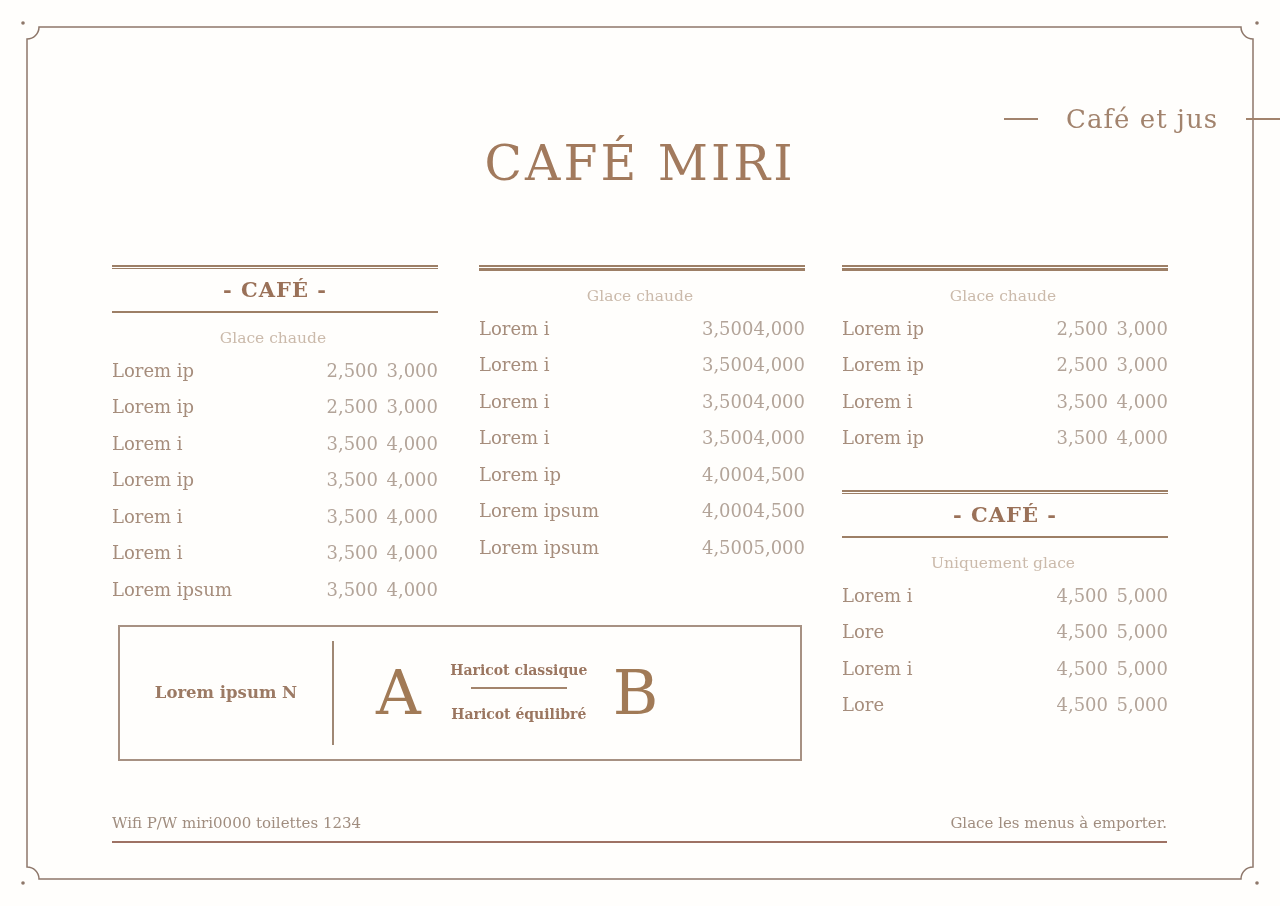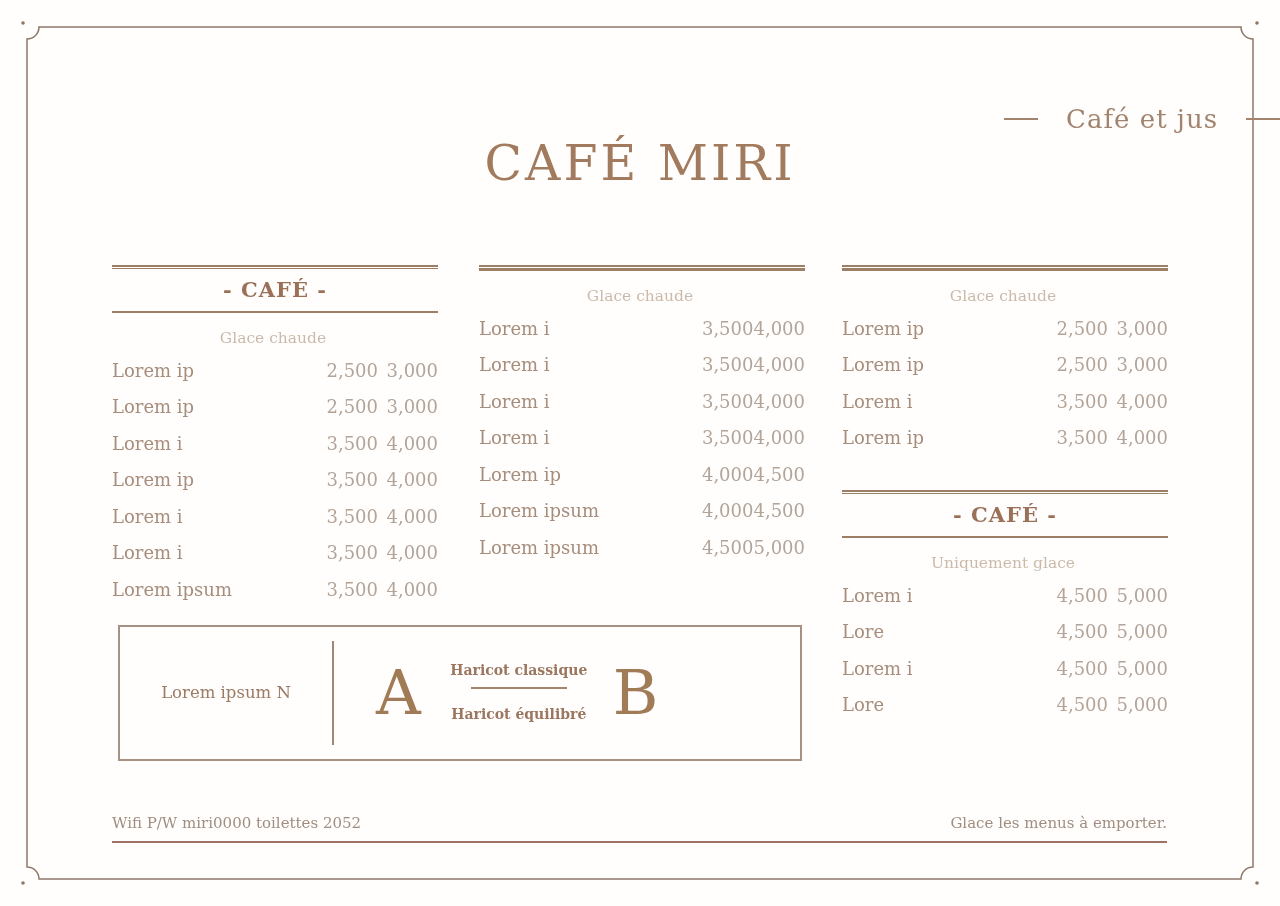--- a/index.html
+++ b/index.html
@@ -44,21 +44,21 @@
   .col-label{text-align:center;font-size:15.5px;color:var(--label);padding:16px 4px 5px 0}
   .menu-rows{}
   .menu-row{display:flex;align-items:center;height:36.5px;font-size:18px}
   .item-name{flex:1;color:var(--item)}
   .item-price{min-width:60px;text-align:right;color:var(--price)}
   .tight .item-price{min-width:46px}
   .sec2{margin-top:34px}
 
   
   .beans-box{position:absolute;left:118px;top:625px;width:684px;height:136px;border:2px solid var(--boxborder);display:flex;align-items:center;background:var(--bg)}
-  .beans-intro{width:212px;text-align:center;font-weight:normal;font-size:16.5px;color:var(--boxtext);line-height:1.65}
+  .beans-intro{width:212px;text-align:center;font-weight:bold;font-size:16.5px;color:var(--boxtext);line-height:1.65}
   .beans-divider{width:2px;height:104px;background:#a08874}
   .bean-letter{font-size:62px;line-height:1;color:var(--letter)}
   .letter-a{margin:0 20px 0 42px}
   .letter-b{margin:0 12px 0 16px}
   .bean-opt{text-align:center}
   .opt-a{width:156px}
   .opt-b{width:188px}
   .opt-title{font-weight:bold;font-size:14px;color:var(--opttext)}
   .opt-rule{width:96px;border-top:2px solid #a3846c;margin:9px auto 15px}
   .opt-b .opt-rule{margin:9px auto 11px}
@@ -265,17 +265,17 @@
     <div class="bean-opt opt-a">
       <div class="opt-title">Haricot classique</div>
       <div class="opt-rule"></div>
       <div class="opt-desc">Haricot équilibré</div>
     </div>
 
     <div class="bean-letter letter-b">B</div>
   </div>
 
   <div class="footer">
-    <span>Wifi P/W miri0000 toilettes 2052</span>
+    <span>Wifi P/W miri0000 toilettes 1234</span>
     <span>Glace les menus à emporter.</span>
   </div>
 
 </div>
 
 </body></html>

